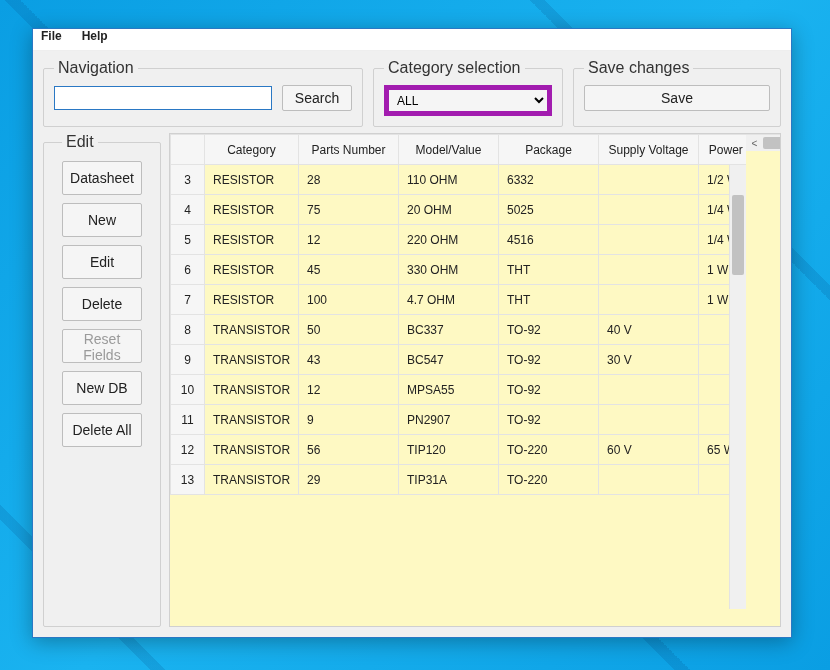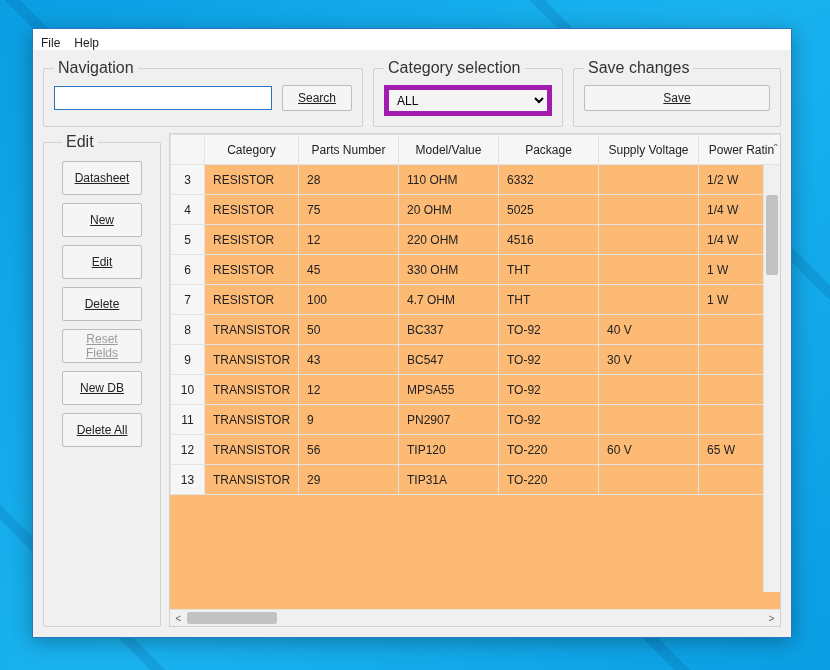--- a/index.html
+++ b/index.html
@@ -13,41 +13,41 @@
     position: absolute; left: 32px; top: 28px; width: 760px; height: 610px;
     background: #fff; border: 1px solid #2a78c4; box-shadow: 0 4px 20px rgba(0,0,0,0.3);
     display: flex; flex-direction: column;
   }
   .titlebar { height: 30px; display: flex; align-items: center; padding: 0 0 0 8px; background: #fff; border-bottom: 1px solid #e5e5e5; }
   .titlebar .app-icon { width:16px; height:16px; background:#3a3a3a; border-radius:2px; margin-right:6px;}
   .titlebar .title { flex: 1; color: #333; font-size: 12px; white-space: nowrap; overflow: hidden; text-overflow: ellipsis; }
   .winbtns { display:flex; height:100%; }
   .winbtn { width:45px; display:flex; align-items:center; justify-content:center; font-size:13px; color:#333;}
   .winbtn.close { background:#e81123; color:#fff; }
-  .menubar { height:22px; display:flex; align-items:flex-end; padding:0 8px; gap:14px; border-bottom:1px solid #eee;}
+  .menubar { height:22px; display:flex; align-items:flex-start; padding:0 8px; gap:20px; border-bottom:1px solid #eee;font-weight:bold;}
   .menubar span { font-size:12px; color:#222; }
   .body { flex:1; padding:8px 10px 10px 10px; display:flex; flex-direction:column; gap:6px; background:#f0f0f0; overflow:hidden;}
   fieldset { border:1px solid #d0d0d0; border-radius:2px; margin:0; padding:8px 18px; background:#f0f0f0; }
   legend { font-size:16px; color:#333; padding:0 4px; }
   .toprow { display:flex; gap:10px; }
   .toprow fieldset { padding:8px 10px 10px 10px; }
   .fs-nav { flex:0 0 320px; }
   .fs-cat { flex:0 0 190px; }
   .fs-save { flex:1; }
   .nav-inner { display:flex; gap:10px; align-items:center; }
   input[type=text] { height:24px; border:1px solid #2a78c4; padding:2px 4px; background:#fff; }
   .nav-inner input { flex:1; }
-  button.btn { height:26px; min-width:70px; background:#f5f5f5; border:1px solid #bdbdbd; border-radius:2px; font-size:12px; color:#222; cursor:pointer;text-decoration:underline; }
+  button.btn { height:26px; min-width:70px; background:#f5f5f5; border:1px solid #bdbdbd; border-radius:2px; font-size:14px; color:#222; cursor:pointer; }
   select { width:100%; height:31px; border:5px solid #a21caf; background:#f5f5f5; padding:0 4px; }
   .fs-save button { width:100%; }
   .midrow { flex:1; display:flex; gap:8px; overflow:hidden; }
   .fs-edit { flex:0 0 118px; display:flex; flex-direction:column; gap:8px; padding-top:10px;}
   .fs-edit button { width:100%; height:34px; }
   .fs-edit button.disabled { color:#9a9a9a; }
-  .tablewrap { flex:1; display:flex; flex-direction:column; border:1px solid #d0d0d0; background:#fdba74; position:relative; overflow:hidden;}
+  .tablewrap { flex:1; display:flex; flex-direction:row; border:1px solid #d0d0d0; background:#fef9c3; position:relative; overflow:hidden;}
   .tbl-scroll { flex:1; overflow:hidden; position:relative;}
   table { border-collapse:collapse; width:100%; table-layout:fixed; }
   th, td { border:1px solid #e3e3e3; padding:0 8px; height:30px; text-align:left; font-size:12px; color:#222; white-space:nowrap; overflow:hidden; }
   th { background:#f6f6f6; font-weight:normal; text-align:center; position:relative;}
   th.rownumhdr { width:34px; }
   td.rownum { text-align:center; background:#f6f6f6; }
   col.c-row { width:34px; }
   col.c-cat { width:94px; }
   col.c-pn { width:100px; }
   col.c-mv { width:100px; }

